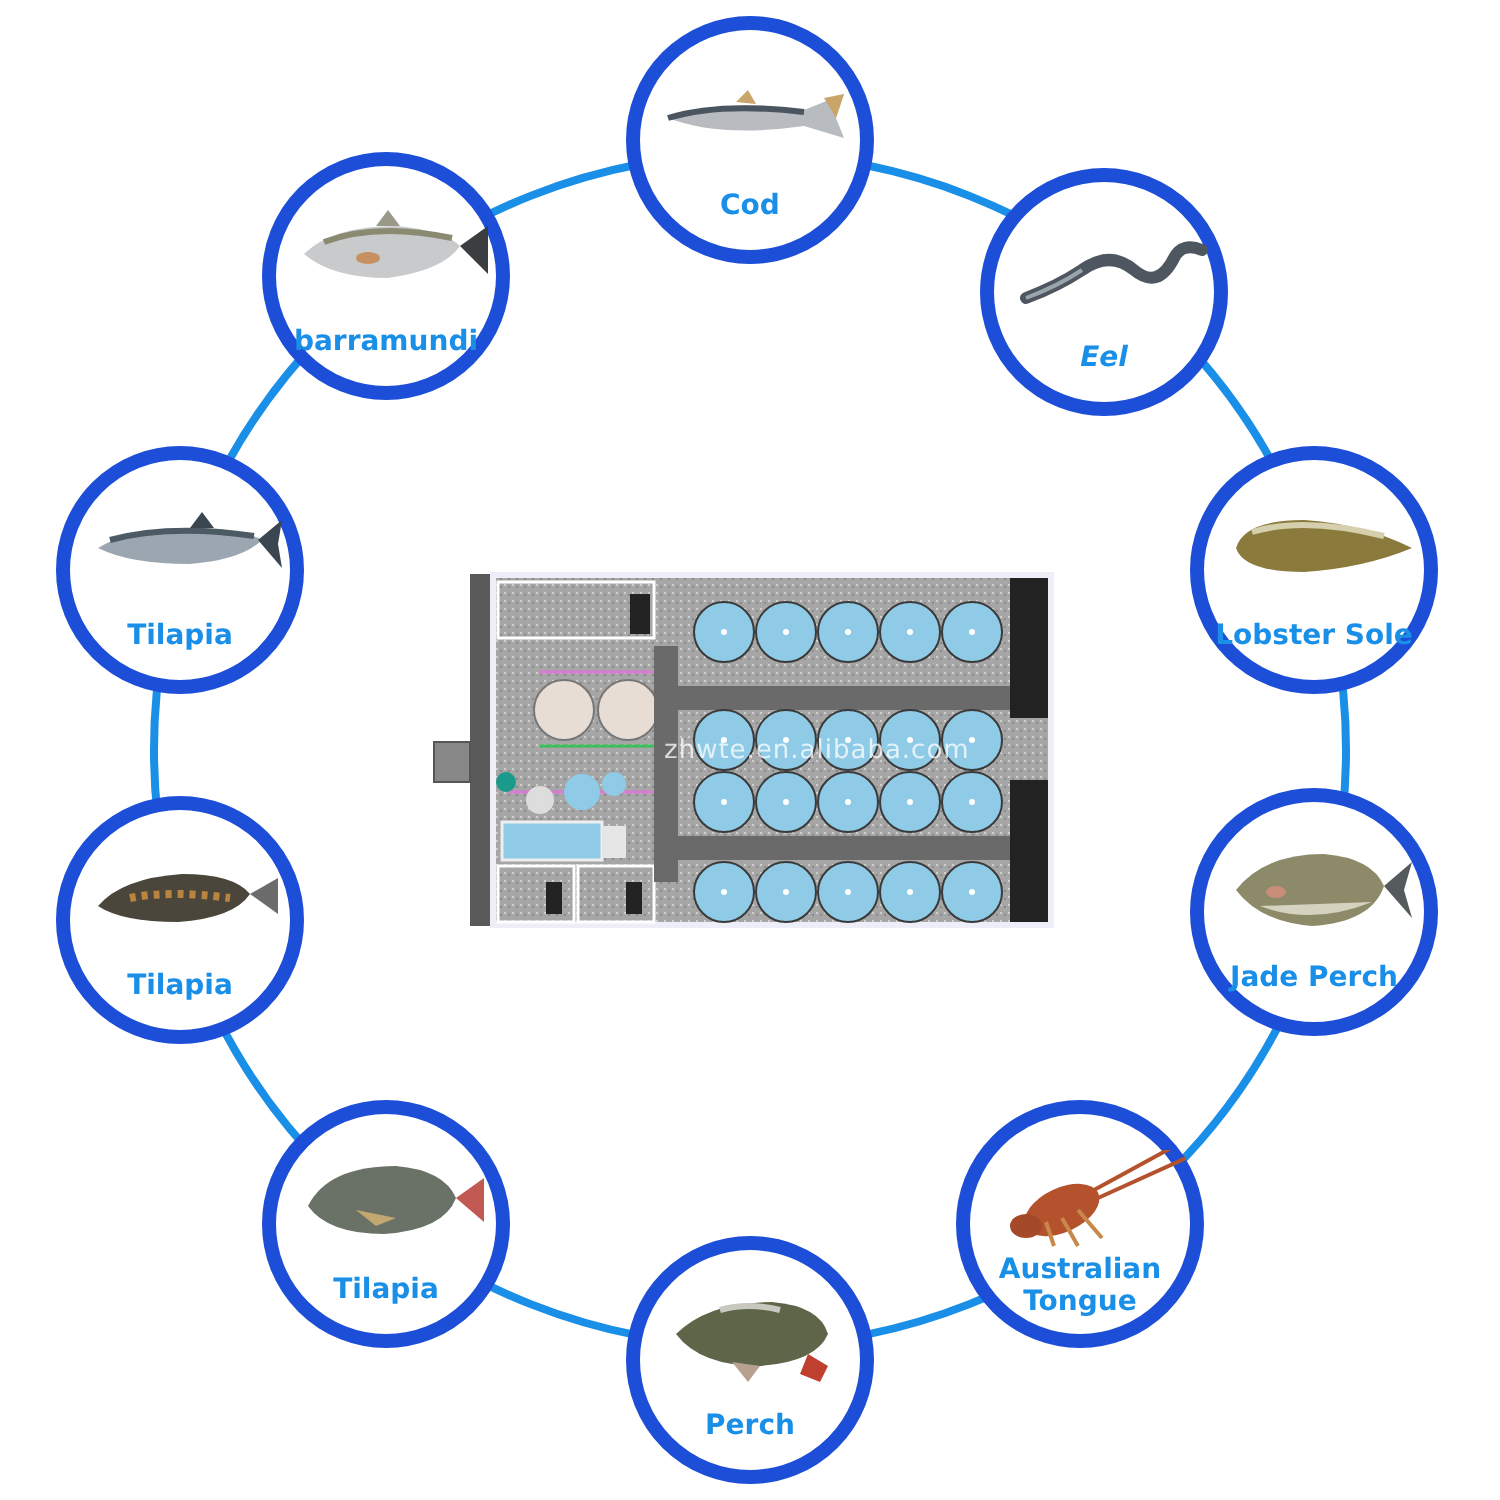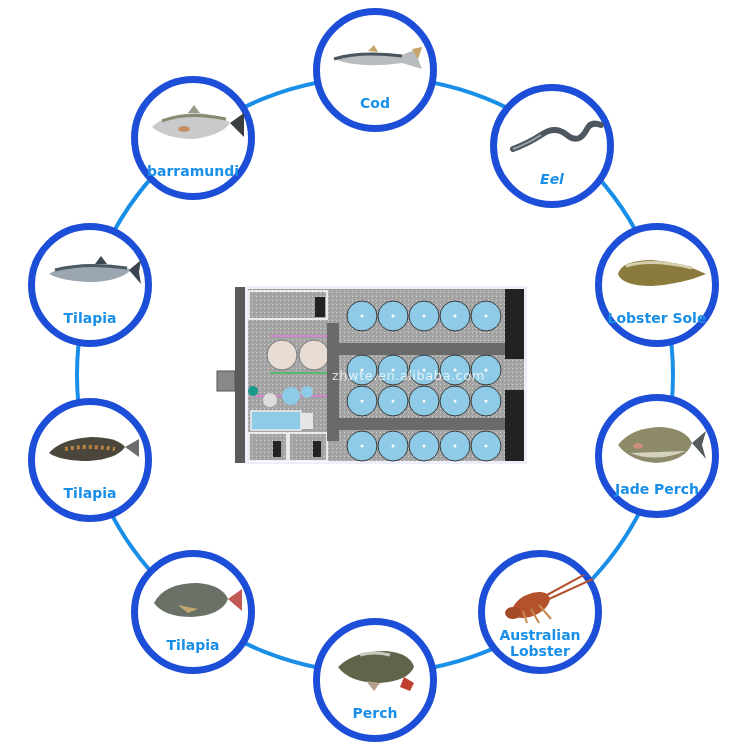--- a/index.html
+++ b/index.html
@@ -154,21 +154,21 @@
 <div class="node" style="left:478px; top:550px;">
   <svg class="pic" viewBox="0 0 98 50">
     <ellipse cx="36" cy="30" rx="20" ry="11" fill="#b5522e" transform="rotate(-25 36 30)"></ellipse>
     <ellipse cx="18" cy="38" rx="8" ry="6" fill="#a44a28"></ellipse>
     <path d="M52 20 L96 -4" stroke="#b5522e" stroke-width="2"></path>
     <path d="M54 24 L98 4" stroke="#b5522e" stroke-width="2"></path>
     <path d="M36 34 L44 48 M44 30 L56 44 M28 36 L32 48" stroke="#c8884a" stroke-width="2"></path>
   </svg>
   <div class="label two">
     <span>Australian</span><br>
-    <span>Lobster</span>
+    <span>Tongue</span>
   </div>
 </div>
 
 <div class="node" style="left:313px; top:618px;">
   <svg class="pic" viewBox="0 0 98 50">
     <path d="M8 24 Q24 8 56 8 Q80 10 84 24 Q78 38 50 40 Q20 40 8 24 Z" fill="#5f6548"></path>
     <path d="M30 12 Q44 8 60 12" fill="none" stroke="#c8c8c0" stroke-width="3"></path>
     <path d="M74 34 L84 40 L80 48 L70 44 Z" fill="#c04030"></path>
     <path d="M36 38 L44 48 L50 40 Z" fill="#b8a090"></path>
   </svg>

